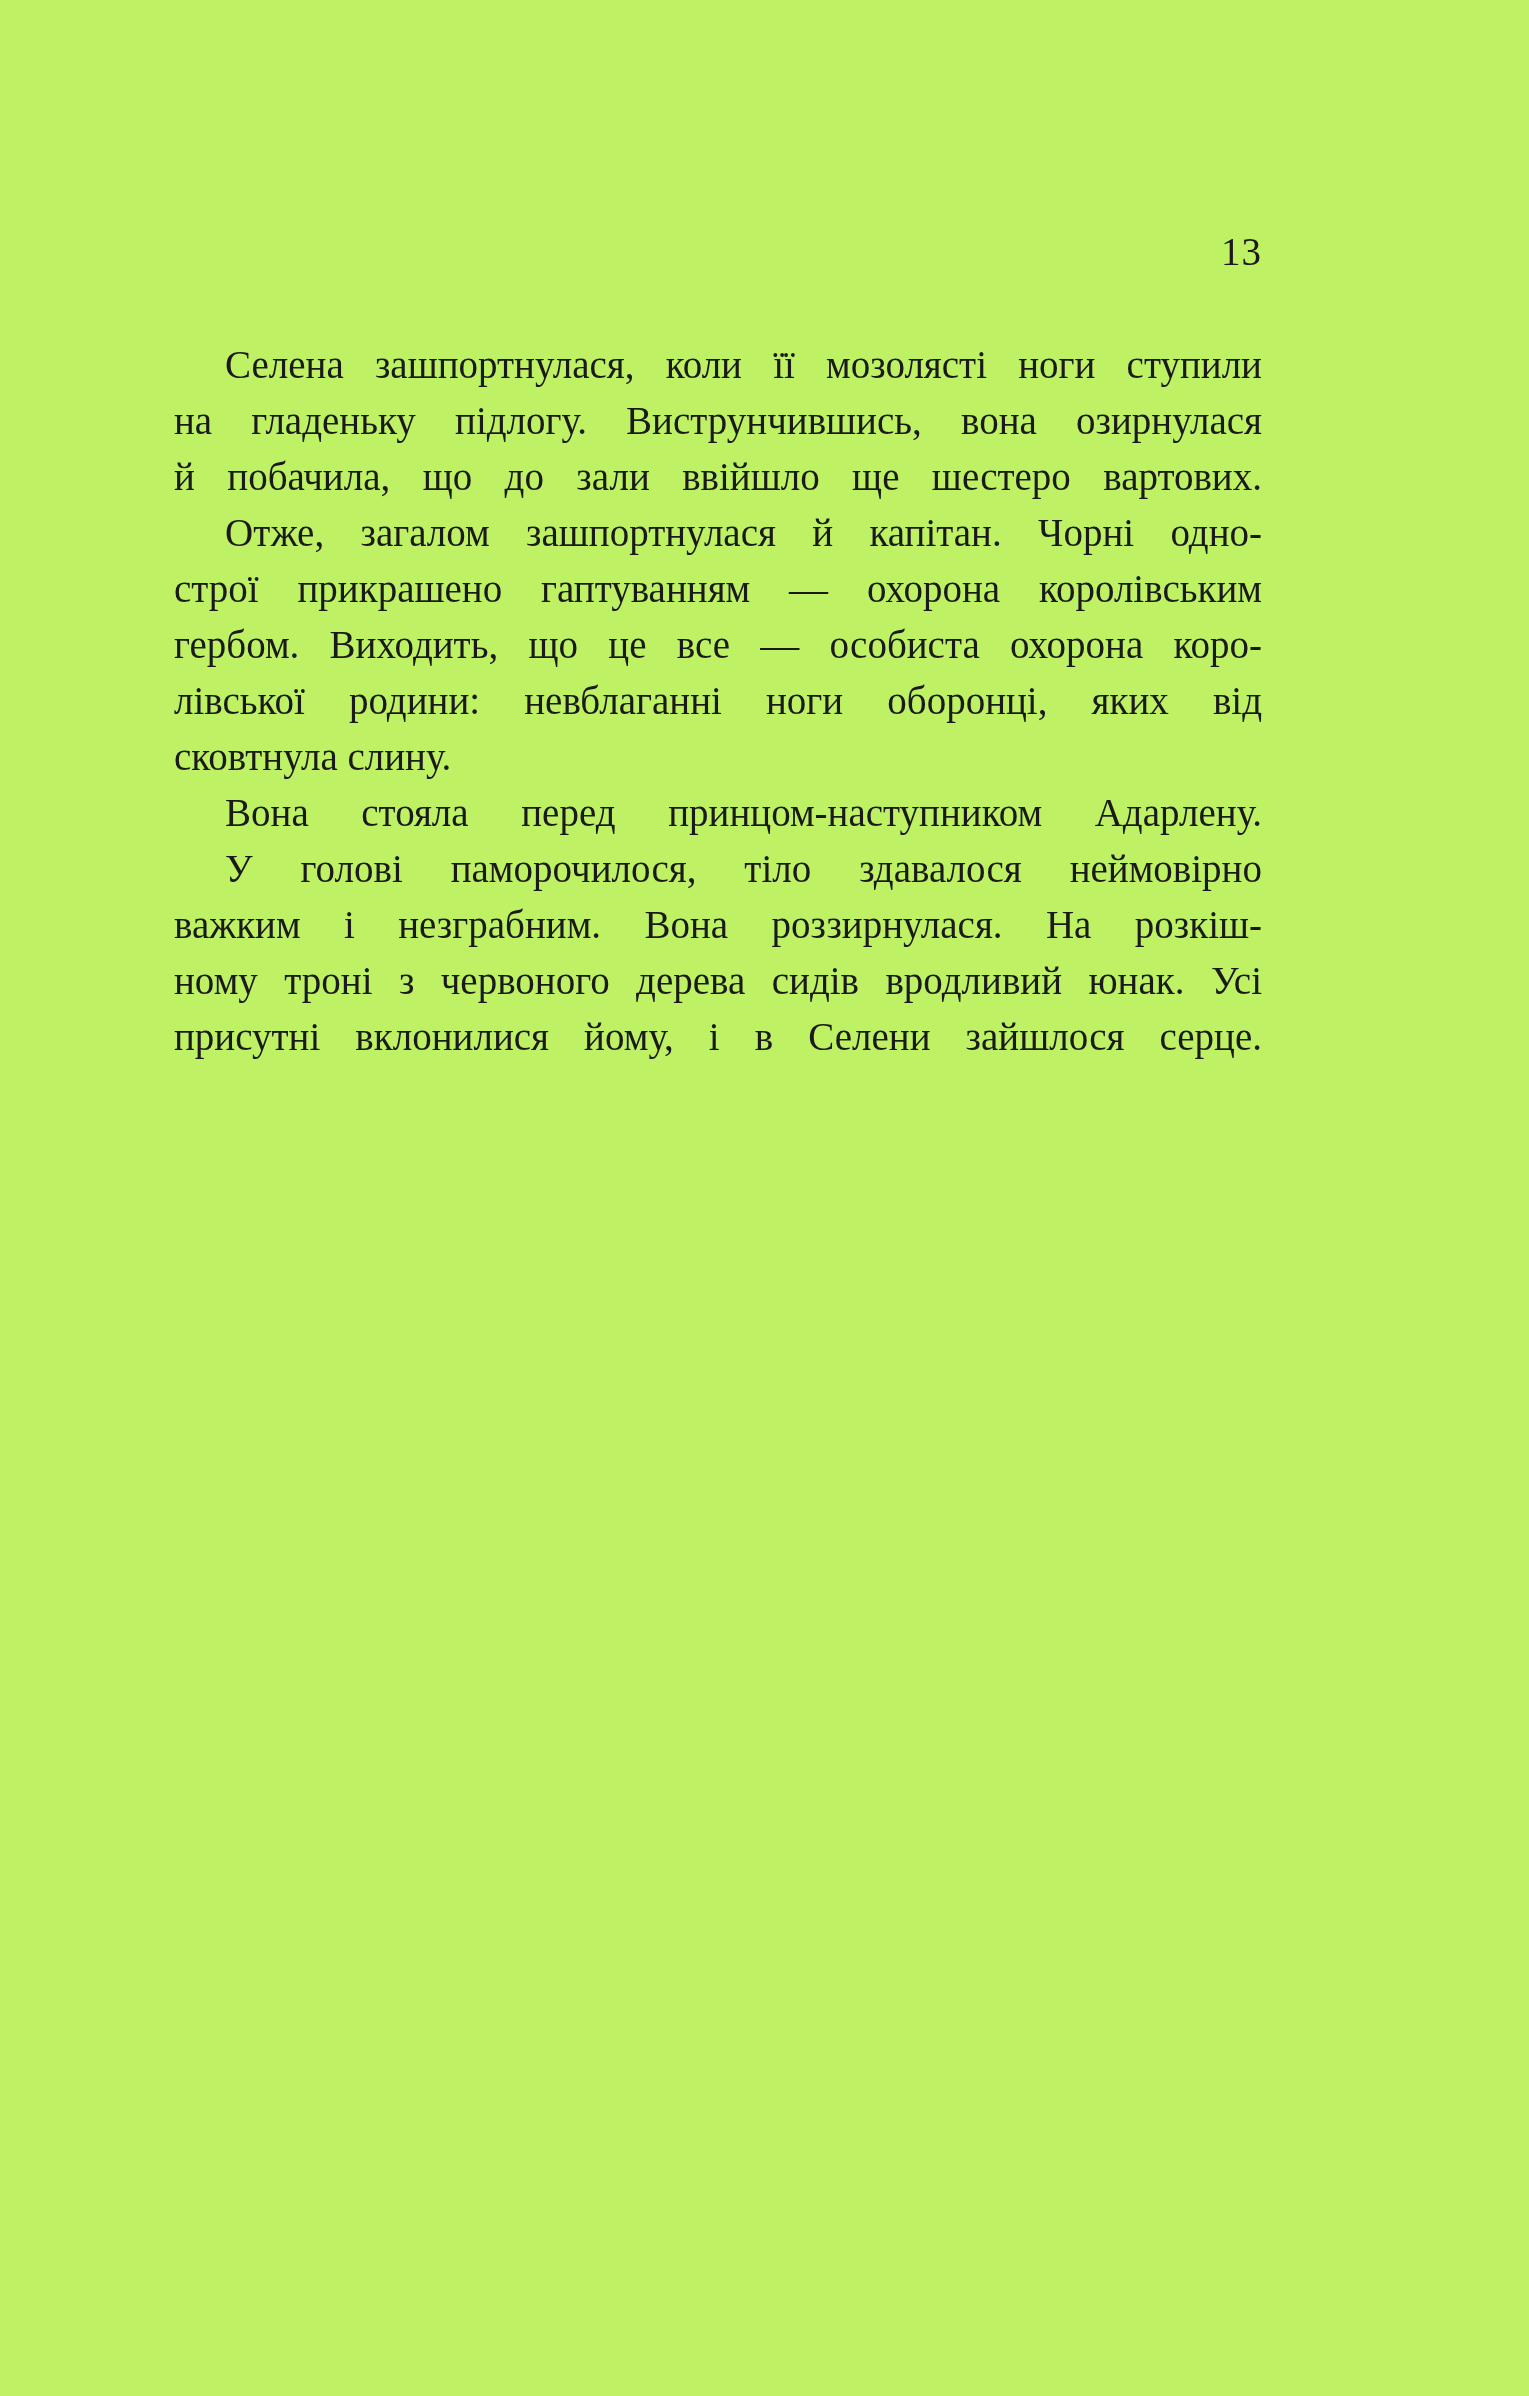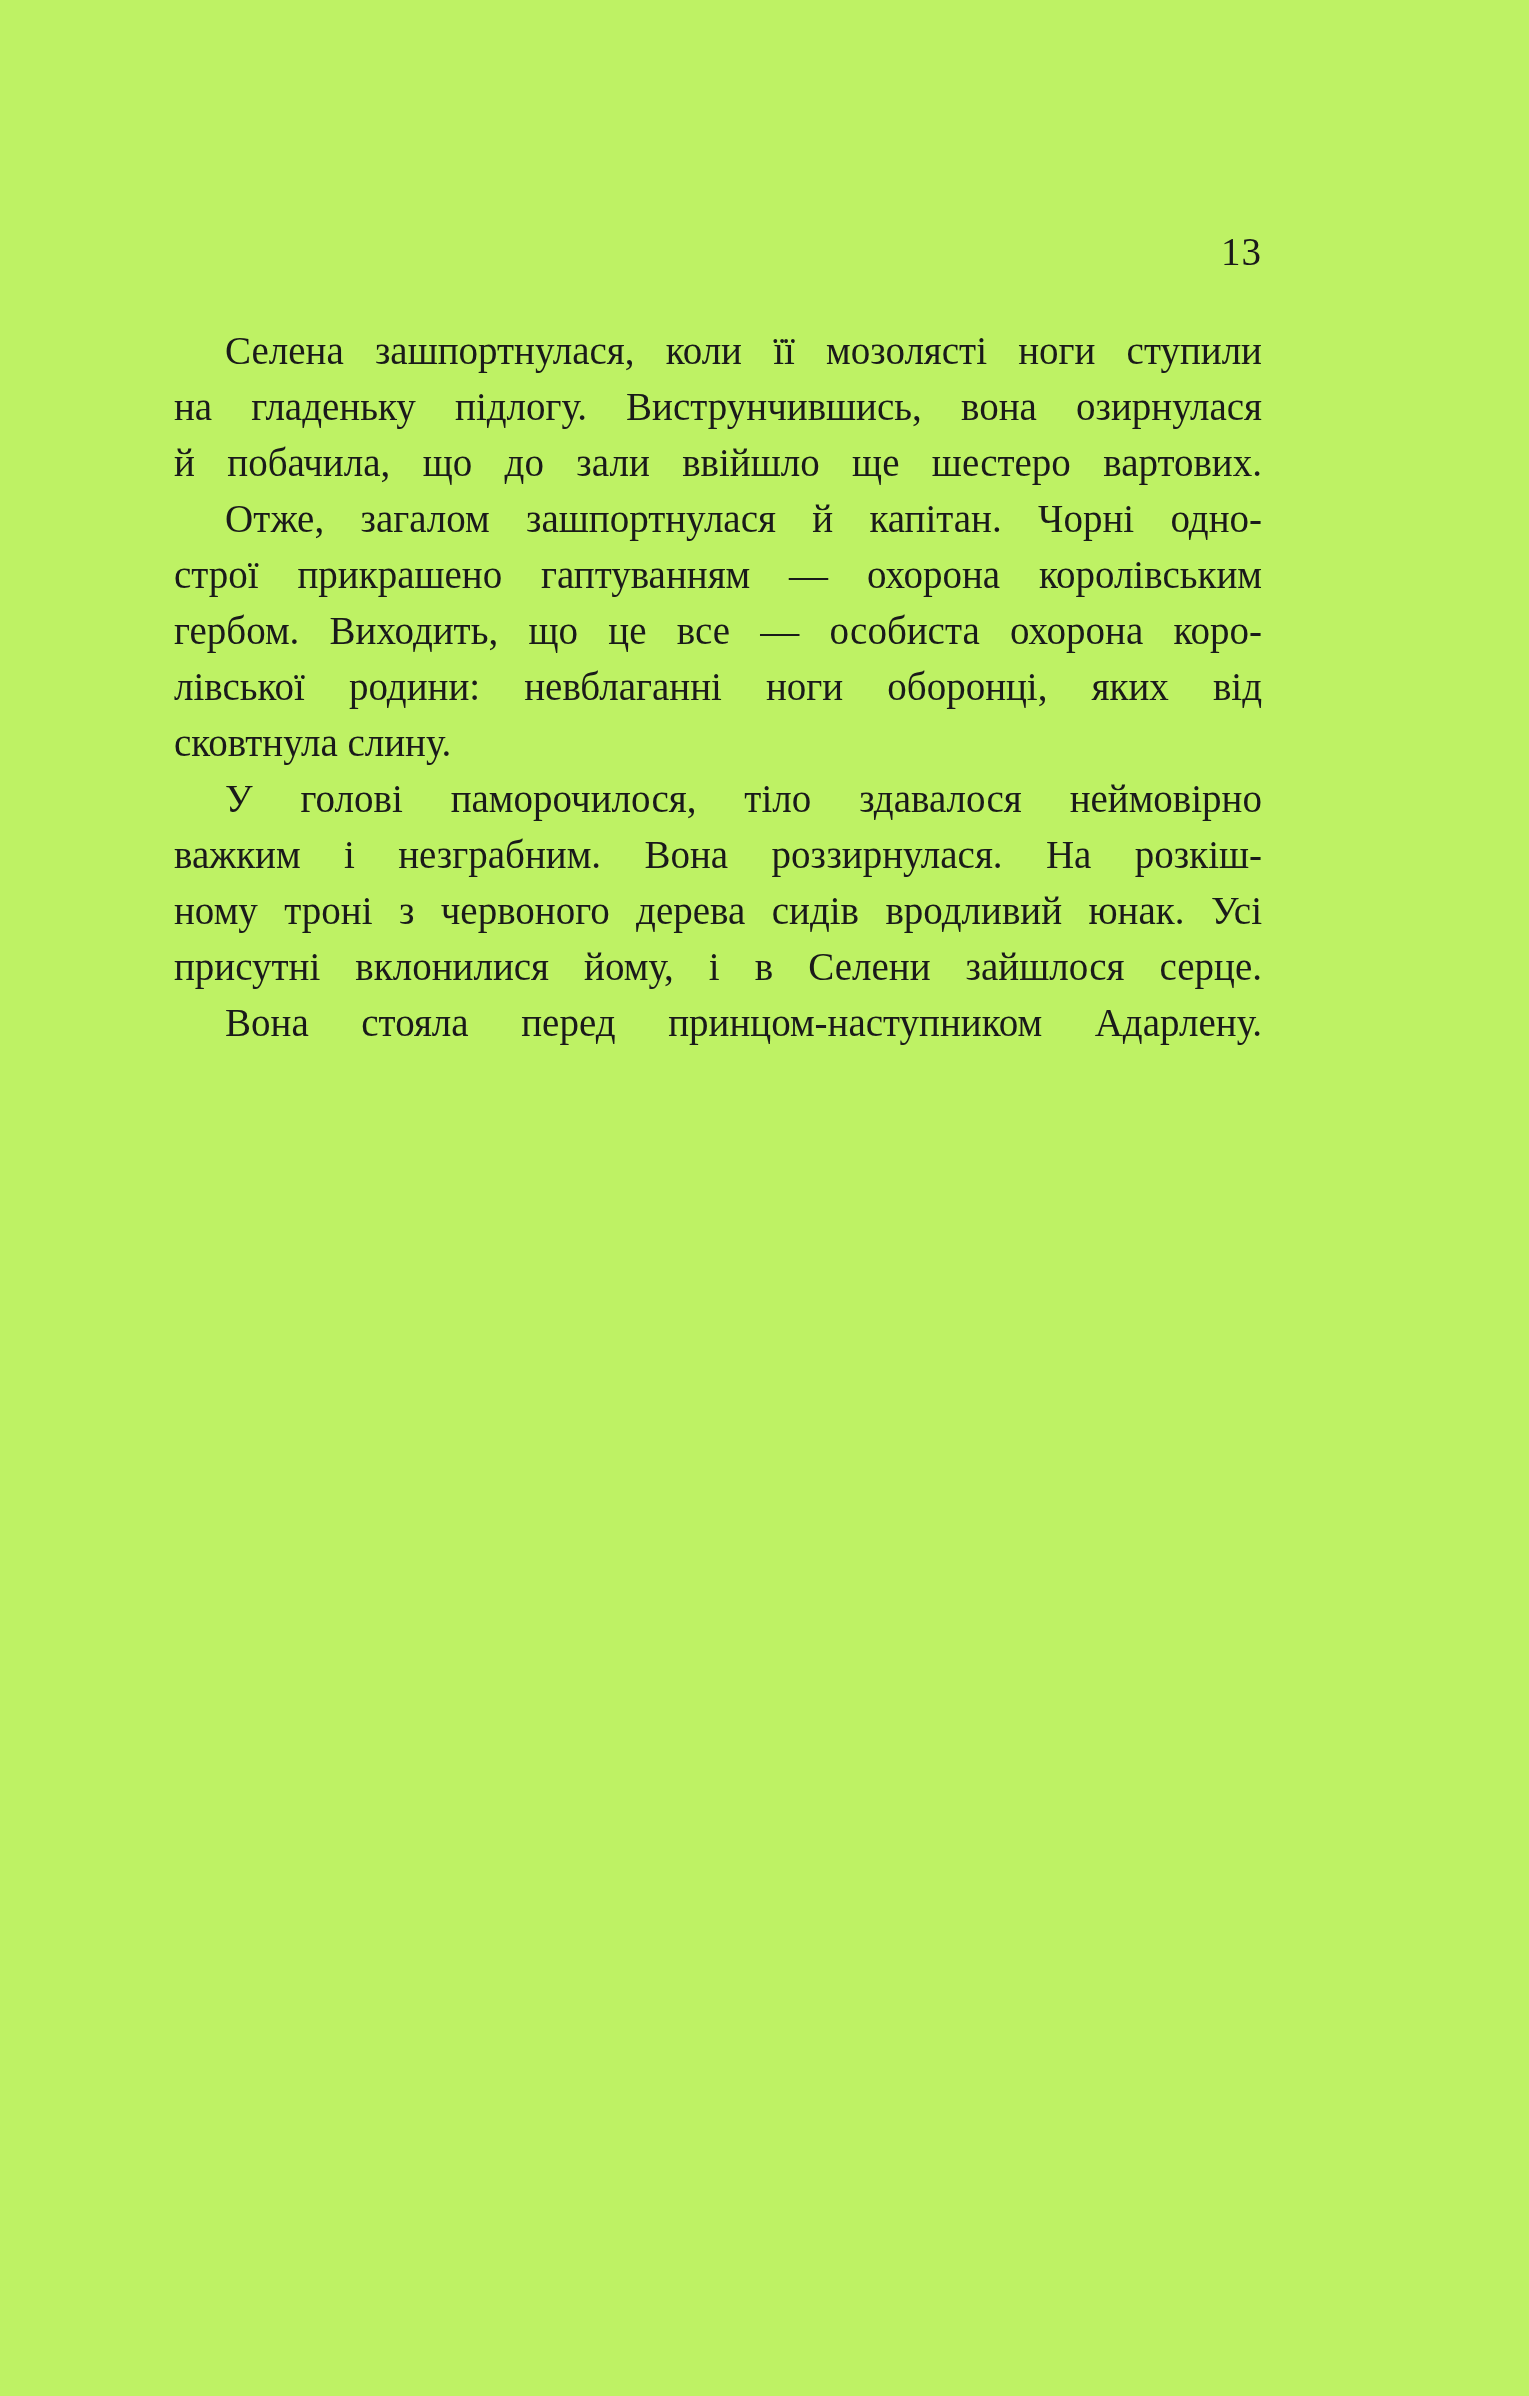--- a/index.html
+++ b/index.html
@@ -22,21 +22,21 @@
     top: 224px;
     width: 1088px;
     font-size: 39px;
     line-height: 56px;
     text-align: right;
     letter-spacing: 1px;
   }
   #text-block {
     position: absolute;
     left: 174px;
-    top: 323px;
+    top: 337px;
     width: 1088px;
     font-size: 39px;
     line-height: 56px;
   }
   .para {
     margin: 0;
     padding: 0;
   }
   .line {
     display: block;
@@ -69,25 +69,25 @@
 
     <p class="para">
       <span class="line indent">Отже, загалом зашпортнулася й капітан. Чорні одно-</span>
       <span class="line">строї прикрашено гаптуванням — охорона королівським</span>
       <span class="line">гербом. Виходить, що це все — особиста охорона коро-</span>
       <span class="line">лівської родини: невблаганні ноги оборонці, яких від</span>
       <span class="line flush">сковтнула слину.</span>
     </p>
 
     <p class="para">
+      <span class="line indent">Вона стояла перед принцом-наступником Адарлену.</span>
+    </p>
+
+    <p class="para">
       <span class="line indent">У голові паморочилося, тіло здавалося неймовірно</span>
       <span class="line">важким і незграбним. Вона роззирнулася. На розкіш-</span>
       <span class="line">ному троні з червоного дерева сидів вродливий юнак. Усі</span>
       <span class="line">присутні вклонилися йому, і в Селени зайшлося серце.</span>
-    </p>
-
-    <p class="para">
-      <span class="line indent">Вона стояла перед принцом-наступником Адарлену.</span>
     </p>
 
   </div>
 </div>
 
 
 </body></html>

